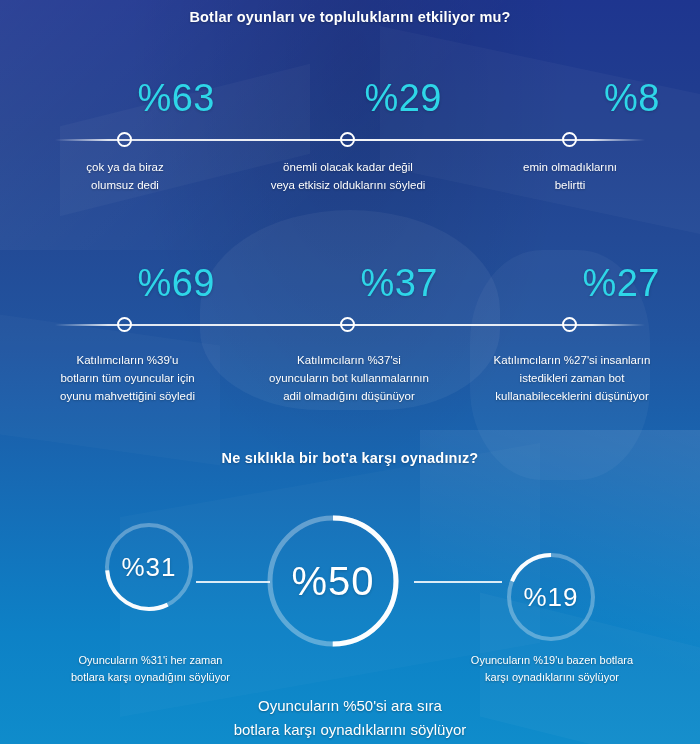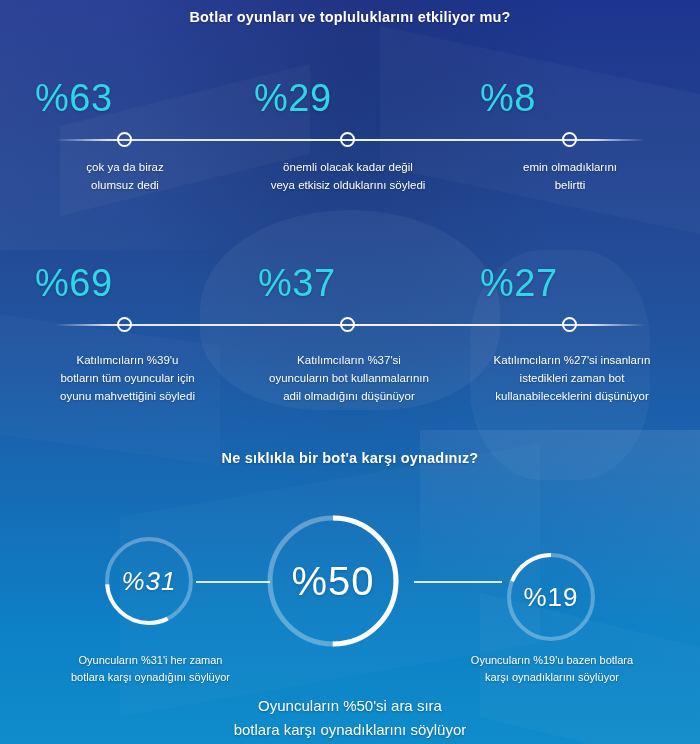--- a/index.html
+++ b/index.html
@@ -31,21 +31,21 @@
     color:#ffffff;font-size:14.5px;font-weight:bold;letter-spacing:.2px;
     text-shadow:0 1px 2px rgba(0,0,0,.25);
   }
   #heading-1{top:9px;}
   #heading-2{top:450px;}
 
   
   .timeline{position:absolute;left:0;width:700px;}
   .tl-nums{position:relative;height:60px;}
   .tl-num{
-    position:absolute;text-align:left;
+    position:absolute;text-align:right;
     color:#2ed6e8;font-size:38px;font-weight:400;letter-spacing:.5px;
     line-height:60px;
     text-shadow:0 1px 3px rgba(0,0,0,.2);
   }
   .tl-line-wrap{position:relative;height:24px;}
   .tl-line{
     position:absolute;left:55px;top:11px;width:590px;height:2px;
     background:linear-gradient(90deg,
       rgba(255,255,255,0) 0%,
       rgba(255,255,255,.85) 9%,
@@ -102,21 +102,21 @@
     <div class="tex-shape" style="left:120px;top:480px;width:420px;height:200px;transform:skewY(-10deg);opacity:.022;"></div>
     <div class="tex-shape" style="left:480px;top:620px;width:220px;height:124px;transform:skewY(14deg);opacity:.03;"></div>
     <div class="tex-grad" style="left:0;top:0;width:700px;height:744px;background:radial-gradient(ellipse at 50% 8%,rgba(0,0,0,.10) 0%,rgba(0,0,0,0) 45%);"></div>
   </div>
 
   <div class="heading" id="heading-1">Botlar oyunları ve topluluklarını etkiliyor mu?</div>
 
   <div class="timeline" id="timeline-1" style="top:68px;">
     <div class="tl-nums">
       <div class="tl-num" style="left:35px;width:180px;">%63</div>
-      <div class="tl-num" style="left:254px;width:180px;">%29</div>
+      <div class="tl-num" style="left:262px;width:180px;">%29</div>
       <div class="tl-num" style="left:480px;width:180px;">%8</div>
     </div>
 
     <div class="tl-line-wrap">
       <div class="tl-line"></div>
       <div class="tl-dot" style="left:117px;"></div>
       <div class="tl-dot" style="left:340px;"></div>
       <div class="tl-dot" style="left:562px;"></div>
     </div>
 
@@ -148,21 +148,21 @@
     </div>
   </div>
 
   <div class="heading" id="heading-2">Ne sıklıkla bir bot'a karşı oynadınız?</div>
 
   <div class="donuts">
 
     <div class="connector" style="left:196px;width:74px;top:81px;"></div>
     <div class="connector" style="left:414px;width:88px;top:81px;"></div>
 
-    <div class="donut" id="donut-31" style="left:102px;top:34px;width:94px;height:94px;font-style:italic;">
+    <div class="donut" id="donut-31" style="left:102px;top:20px;width:94px;height:94px;">
       <svg width="94" height="94" viewBox="0 0 94 94">
         <circle cx="47" cy="47" r="42" fill="none" stroke="#ffffff" stroke-opacity="0.30" stroke-width="4"></circle>
         <circle cx="47" cy="47" r="42" fill="none" stroke="#ffffff" stroke-opacity="0.97" stroke-width="4" stroke-dasharray="81.8 182.1" stroke-dashoffset="151.5" transform="rotate(-90 47 47)"></circle>
       </svg>
       <div class="val">%31</div>
     </div>
 
     <div class="donut" id="donut-50" style="left:264px;top:12px;width:138px;height:138px;">
       <svg width="138" height="138" viewBox="0 0 138 138">
         <circle cx="69" cy="69" r="63" fill="none" stroke="#ffffff" stroke-opacity="0.32" stroke-width="5"></circle>

